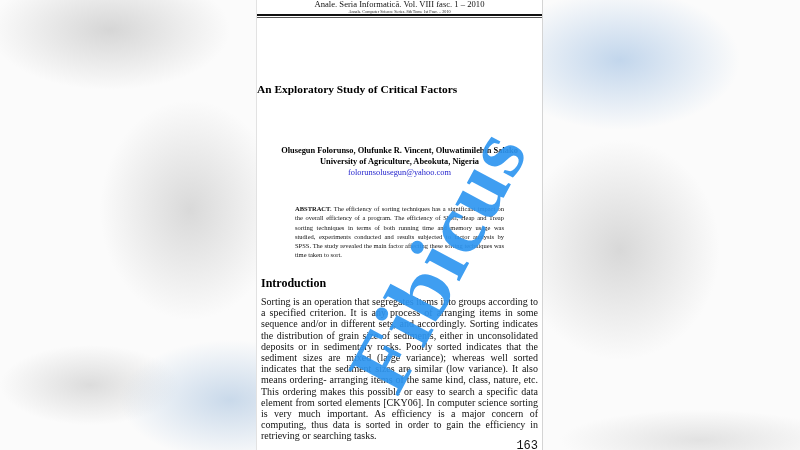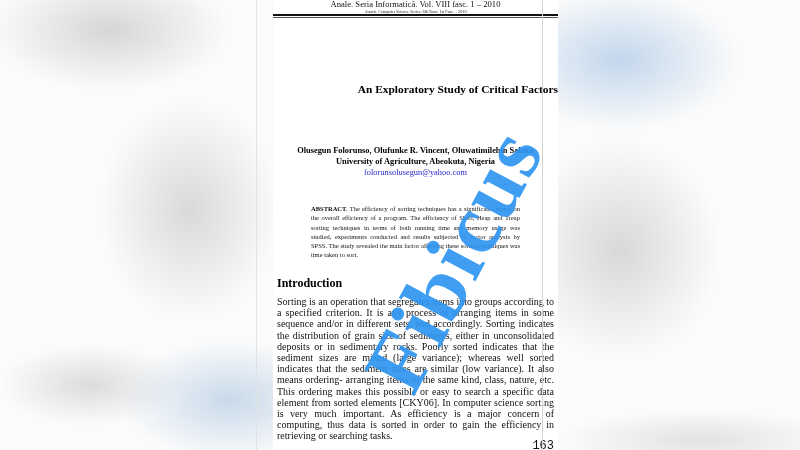--- a/index.html
+++ b/index.html
@@ -15,30 +15,30 @@
       radial-gradient(ellipse 90px 110px at 190px 210px, #d9d9d9 0%, rgba(217,217,217,0) 100%),
       radial-gradient(ellipse 110px 60px at 230px 400px, #c9d9ea 0%, rgba(201,217,234,0) 100%),
       radial-gradient(ellipse 90px 40px at 90px 385px, #dcdcdc 0%, rgba(220,220,220,0) 100%),
       radial-gradient(ellipse 120px 70px at 620px 60px, #c2d6ec 0%, rgba(194,214,236,0) 100%),
       radial-gradient(ellipse 100px 110px at 620px 250px, #d8d8d8 0%, rgba(216,216,216,0) 100%),
       radial-gradient(ellipse 140px 30px at 700px 440px, #e2e2e2 0%, rgba(226,226,226,0) 100%),
       #fbfbfb;
   }
   .page {
     position:absolute; left:257px; top:0; width:285px; height:450px;
-    background:#ffffff; overflow:hidden;margin-left:16px;
+    background:#ffffff; overflow:hidden;
   }
   .running-head { position:absolute; left:0; right:0; top:0; text-align:center; }
   .rh-main { font-size:8.6px; line-height:9px; color:#111; }
   .rh-sub { font-size:4.2px; line-height:5px; color:#222; }
   .rule-thick { position:absolute; left:0; right:0; top:14px; height:2px; background:#111; }
   .rule-thin { position:absolute; left:0; right:0; top:17px; height:1px; background:#555; }
 
   .title {
-    position:absolute; left:0; right:0; top:82px; text-align:right;
+    position:absolute; left:0; right:0; top:82px; text-align:left;
     font-weight:bold; font-size:11.4px; line-height:15px; color:#000;
   }
   .authors-block {
     position:absolute; left:0; right:0; top:145px; text-align:center;
     font-weight:bold; font-size:8.4px; line-height:11px; color:#000;
   }
   .email { font-weight:normal; color:#2222cc; }
 
   .abstract {
     position:absolute; left:38px; width:209px; top:204px;

